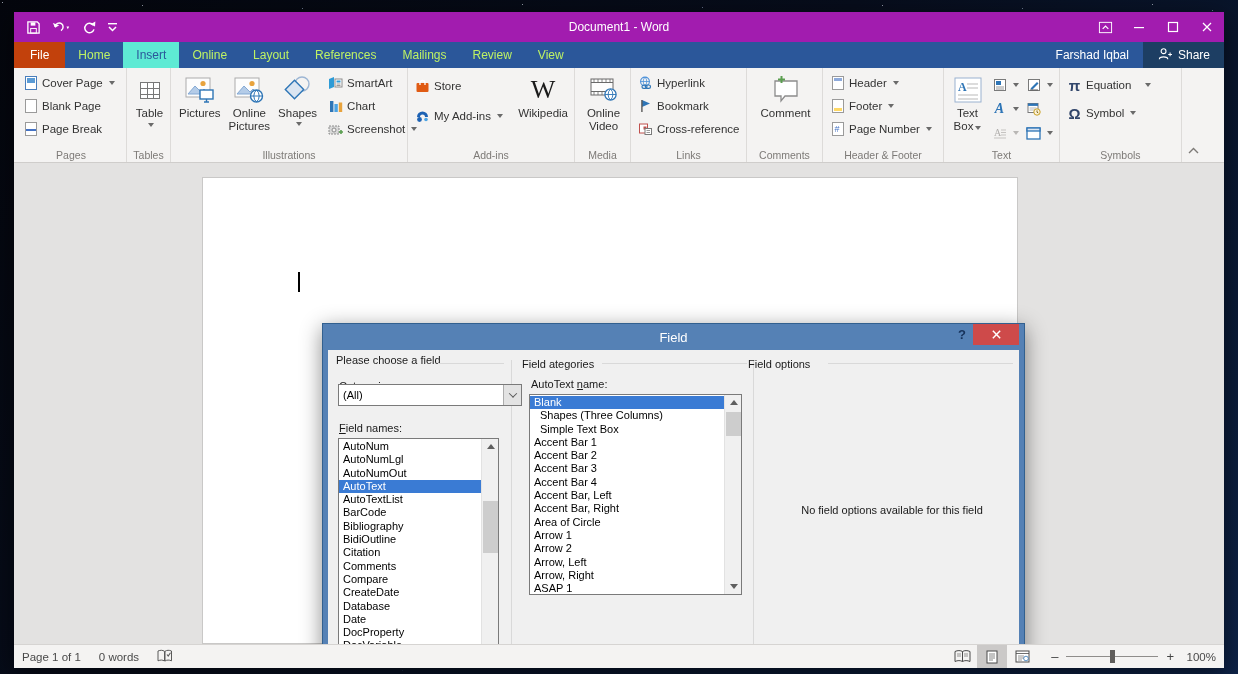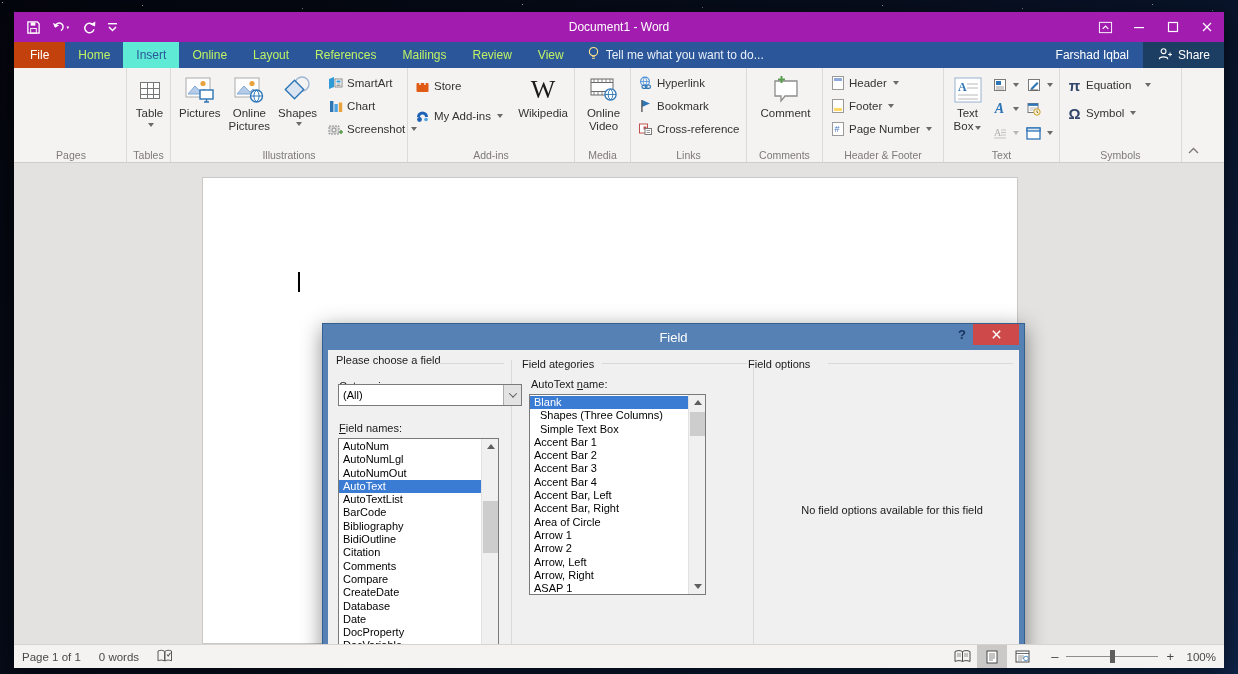--- a/index.html
+++ b/index.html
@@ -181,47 +181,59 @@
   <div class="tabrow">
     <div class="tab file">File</div>
     <div class="tab">Home</div>
     <div class="tab active">Insert</div>
     <div class="tab">Online</div>
     <div class="tab">Layout</div>
     <div class="tab">References</div>
     <div class="tab">Mailings</div>
     <div class="tab">Review</div>
     <div class="tab">View</div>
-    <div class="tellme">
-      <span>
-        <svg width="13" height="15" viewBox="0 0 13 16">
-            <circle cx="6.5" cy="6" r="4.4" fill="none" stroke="#ffe28a" stroke-width="1.2"></circle>
-            <path d="M5 11 h3 M5 13 h3" stroke="#ffe28a" stroke-width="1.1"></path>
-          </svg>
-      </span>
-      <span>Tell me what you want to do...</span>
-    </div>
     <div class="account">
       <span class="account-name">Farshad Iqbal</span>
       <span class="share-btn">
         <span>
           <svg width="15" height="14" viewBox="0 0 16 15">
               <circle cx="7" cy="4.5" r="2.6" fill="none" stroke="#fff" stroke-width="1.2"></circle>
               <path d="M2.5 13 C2.5 9.8 11.5 9.8 11.5 13" fill="none" stroke="#fff" stroke-width="1.2"></path>
               <path d="M12 8 h4 M14 6 v4" stroke="#fff" stroke-width="1.1"></path>
             </svg>
         </span>
         <span>Share</span>
       </span>
     </div>
   </div>
 
   <div class="ribbon">
 
     <div class="rgroup" style="width:111px">
+      <div class="stack">
+        <div class="smallbtn">
+          <span class="ic">
+              <span class="doc-ic blue"></span>
+            </span>
+          <span>Cover Page</span>
+            <span class="dd"></span>
+        </div>
+        <div class="smallbtn">
+          <span class="ic">
+              <span class="doc-ic"></span>
+            </span>
+          <span>Blank Page</span>
+        </div>
+        <div class="smallbtn">
+          <span class="ic">
+              <span class="doc-ic break"></span>
+            </span>
+          <span>Page Break</span>
+        </div>
+      </div>
       <div class="glabel">Pages</div>
     </div>
 
     <div class="rgroup" style="width:44px">
       <div class="bigbtn">
         <div class="bigic">
             <span class="table-ic"></span>
           </div>
         <span class="l2">Table</span>
         <span class="dd" style="margin-top:3px"></span>
@@ -591,21 +603,21 @@
               </div>
             <div class="sthumb" style="top:62px; height:52px"></div>
 
           </div>
         </div>
 
         <div class="grouplabel" style="left:194px; top:8px">Field ategories</div>
         <div class="groupline" style="left:274px; top:13px; width:145px"></div>
 
         <div class="grouplabel" style="left:203px; top:28px"><span>AutoText </span><u>n</u><span>ame:</span></div>
-        <div class="listbox" style="left:201px; top:44px; width:177px; height:201px">
+        <div class="listbox" style="left:201px; top:44px; width:213px; height:201px">
           <div class="list-items">
 
           <div class="li selected"><span>Blank</span></div>
               <div class="li indent"><span>Shapes (Three Columns)</span></div>
               <div class="li indent"><span>Simple Text Box</span></div>
               <div class="li"><span>Accent Bar 1</span></div>
               <div class="li"><span>Accent Bar 2</span></div>
               <div class="li"><span>Accent Bar 3</span></div>
               <div class="li"><span>Accent Bar 4</span></div>
               <div class="li"><span>Accent Bar, Left</span></div>

